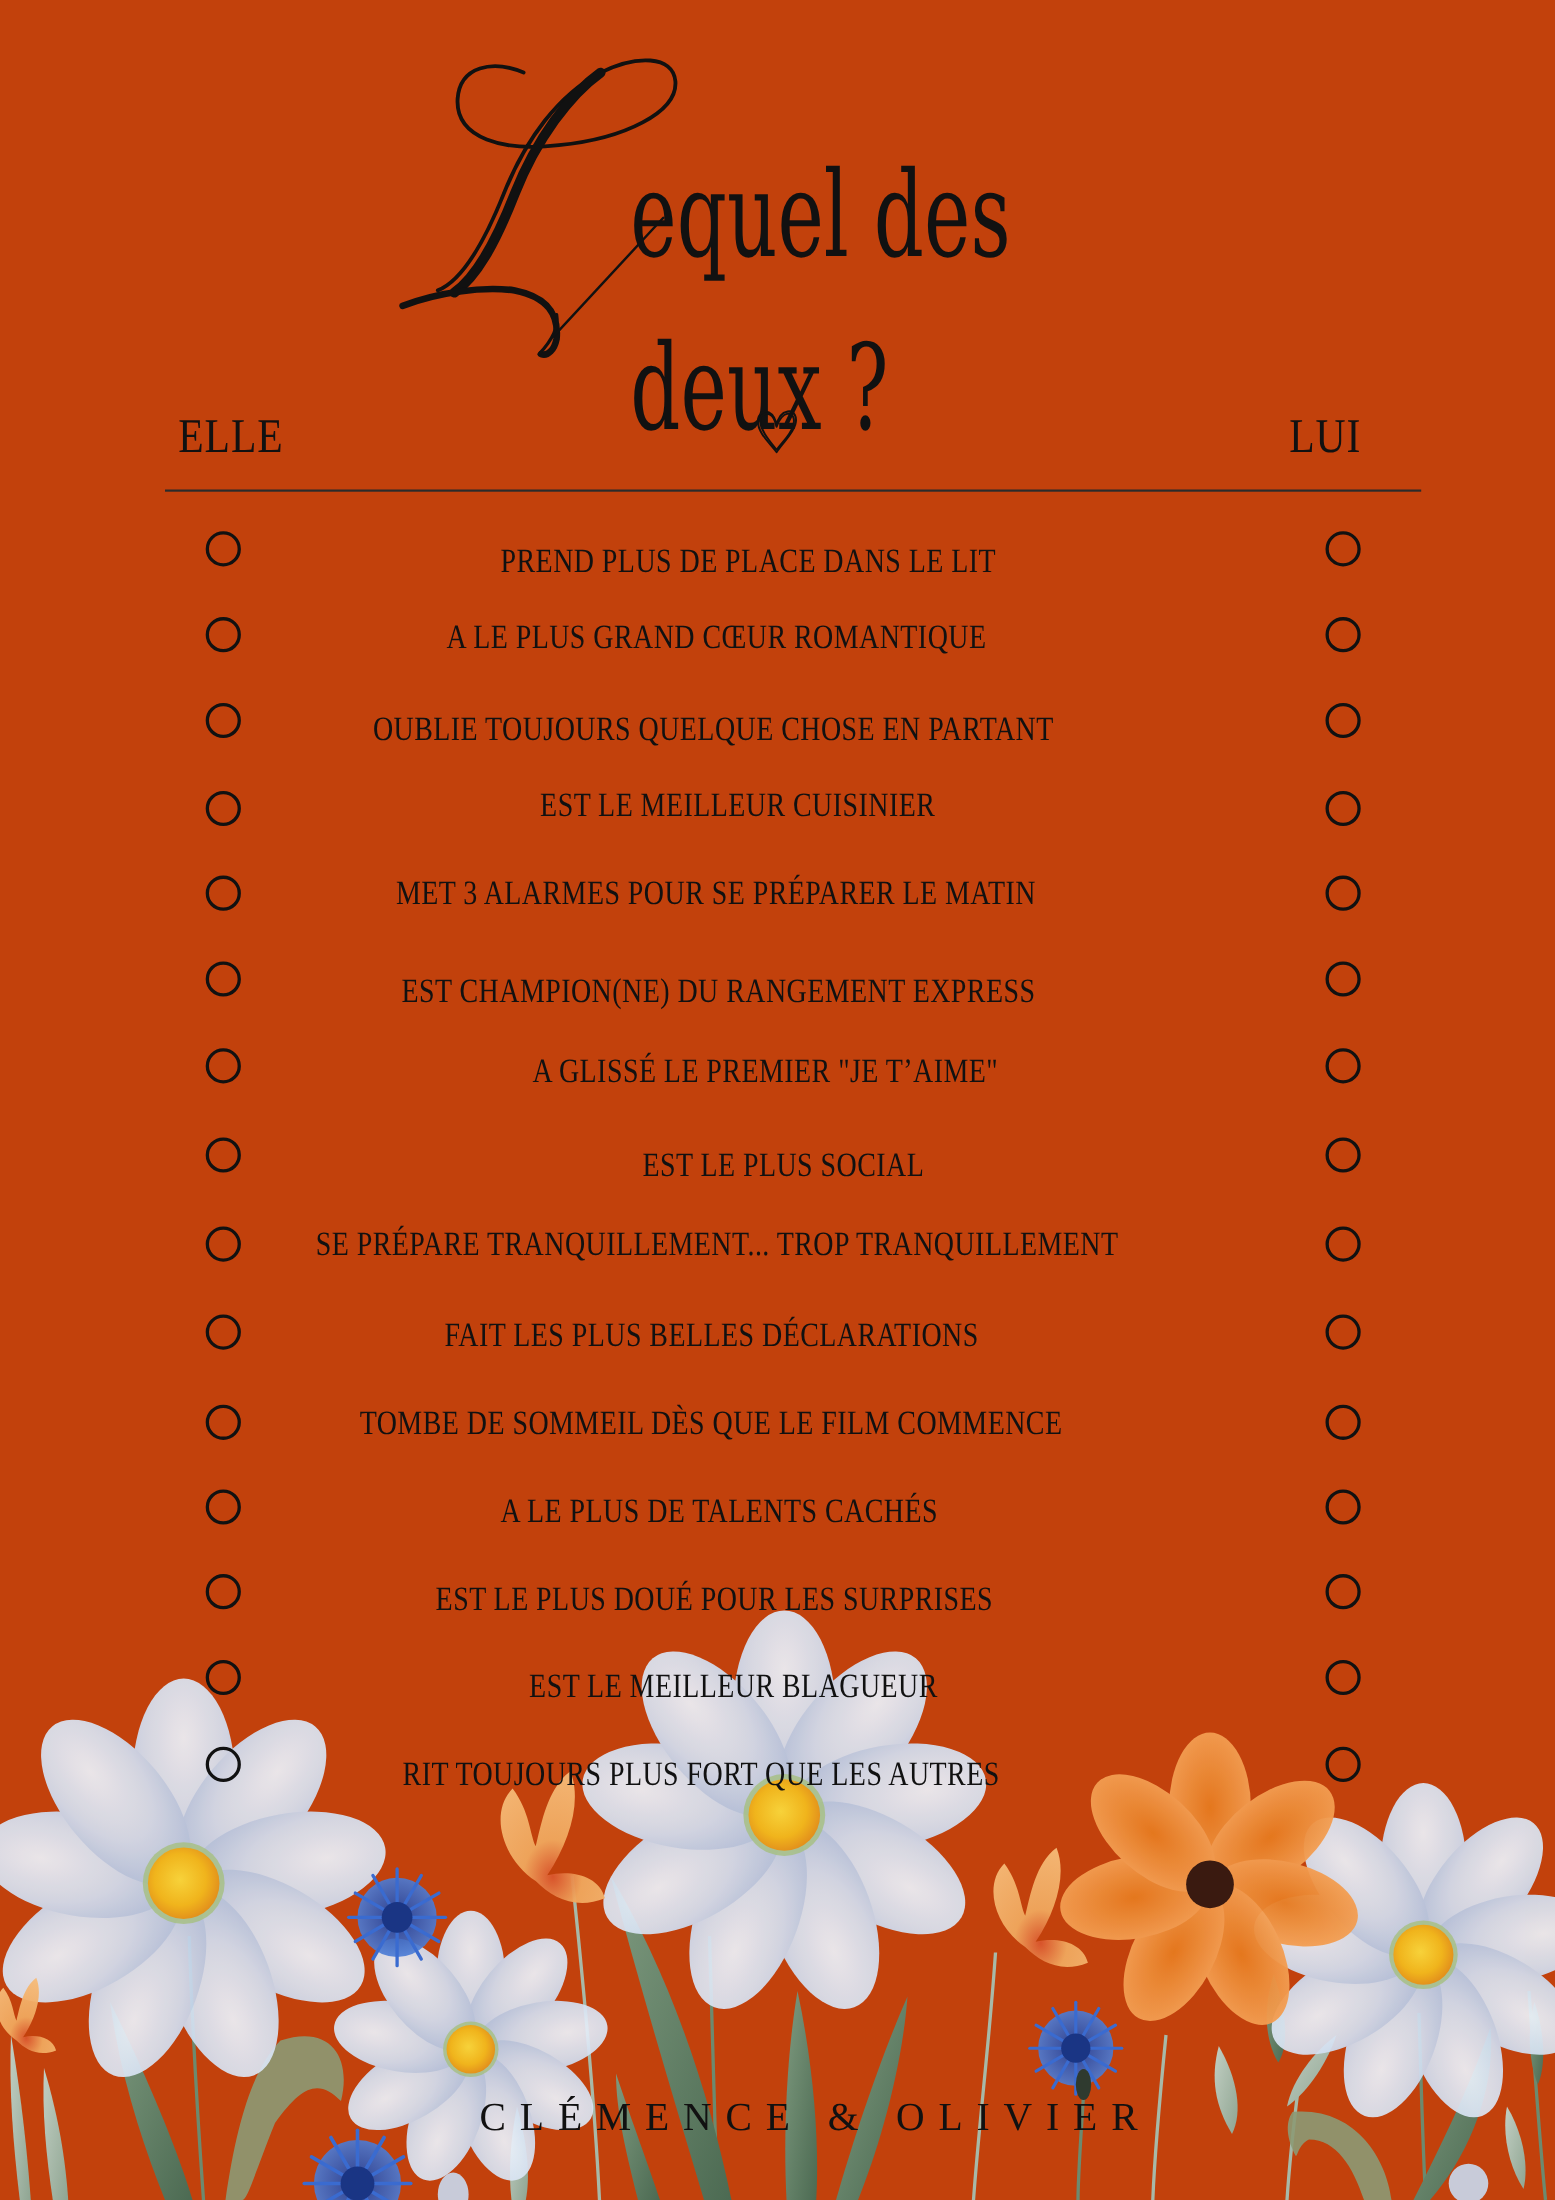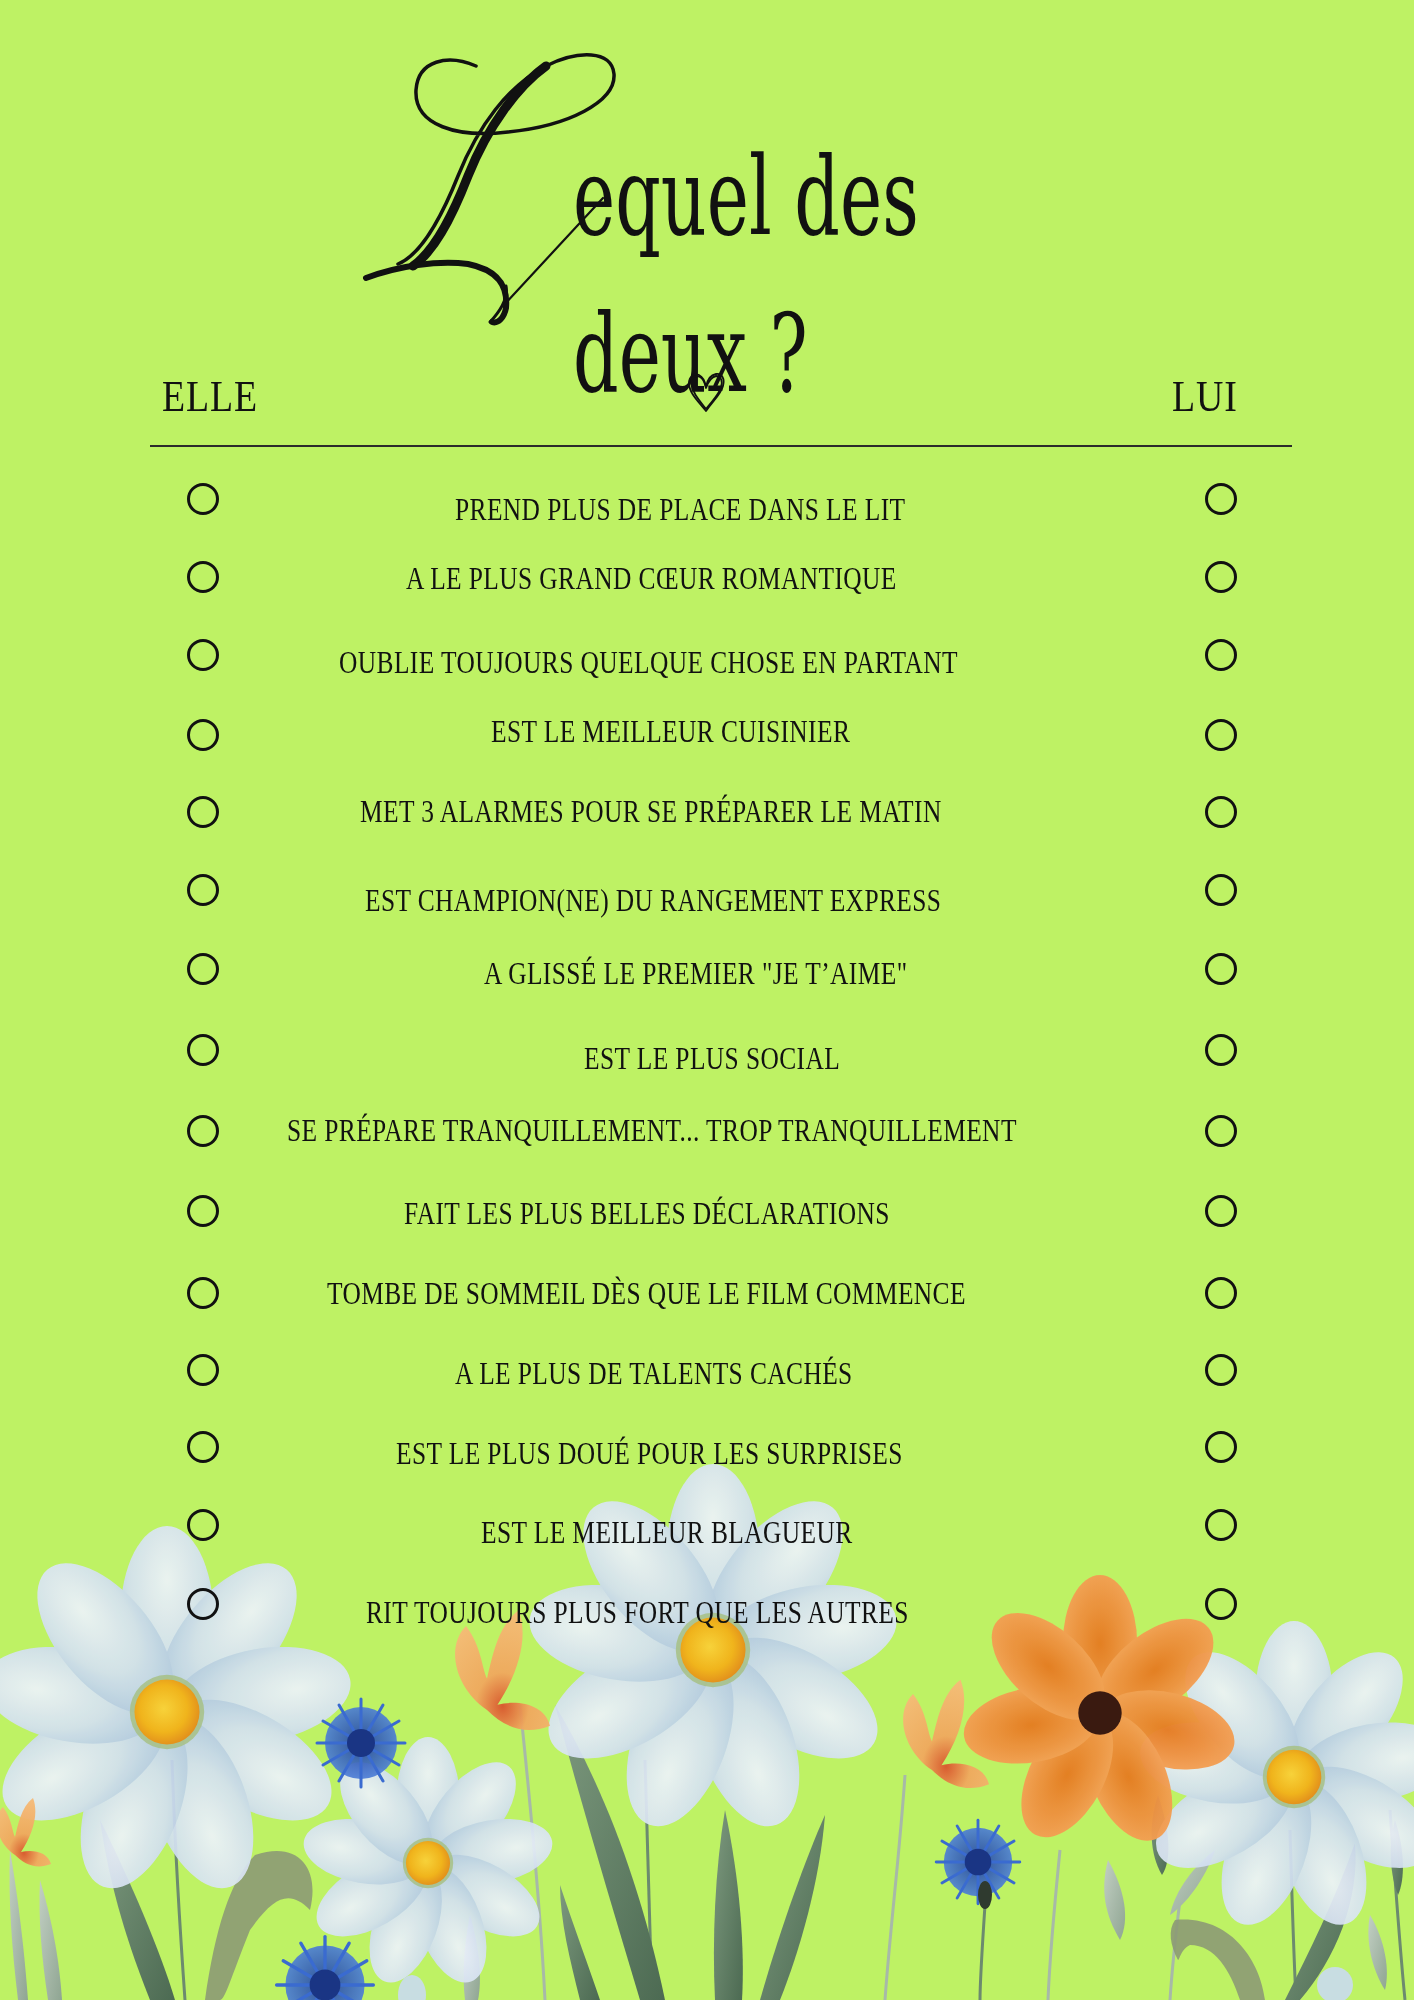--- a/index.html
+++ b/index.html
@@ -1,17 +1,17 @@
 <!DOCTYPE html>
 <html><head>
   <meta charset="utf-8">
   <style>
     html, body { margin: 0; padding: 0; background: #ffffff; }
     body { width: 1414px; height: 2000px; position: relative; overflow: hidden; }
-    .page { position: absolute; left: 0; top: 0; width: 1414px; height: 2000px; background: #bef264; overflow: hidden; }
+    .page { position: absolute; left: 0; top: 0; width: 1414px; height: 2000px; background: #c2410c; overflow: hidden; }
 
     
     .script-L { position: absolute; left: 358px; top: 46px; width: 268px; height: 284px; }
     .title-line { position: absolute; font-family: "DejaVu Serif", "Liberation Serif", serif; color: #111; font-weight: 400;
       line-height: 1; white-space: nowrap; transform-origin: left bottom; }
     .title-1 { left: 573px; top: 143px; font-size: 108px; transform: scaleX(0.66); }
     .title-2 { left: 573px; top: 300px; font-size: 108px; transform: scaleX(0.66); }
 
     
     .col-head { position: absolute; font-family: "Liberation Serif", serif; font-size: 44px; color: #111; line-height: 1;
@@ -283,14 +283,15 @@
         <div class="row-circle" style="left:1205px; top:1509px;"></div>
       </div>
 
       <div>
         <div class="row-circle" style="left:187px; top:1588px;"></div>
         <div class="row-text" style="left: 366px; top: 1597px; transform: scaleX(0.82);">RIT TOUJOURS PLUS FORT QUE LES AUTRES</div>
         <div class="row-circle" style="left:1205px; top:1588px;"></div>
       </div>
     </div>
 
+    <div class="names">CLÉMENCE &amp; OLIVIER</div>
   </div>
 </div>
 
 </body></html>

